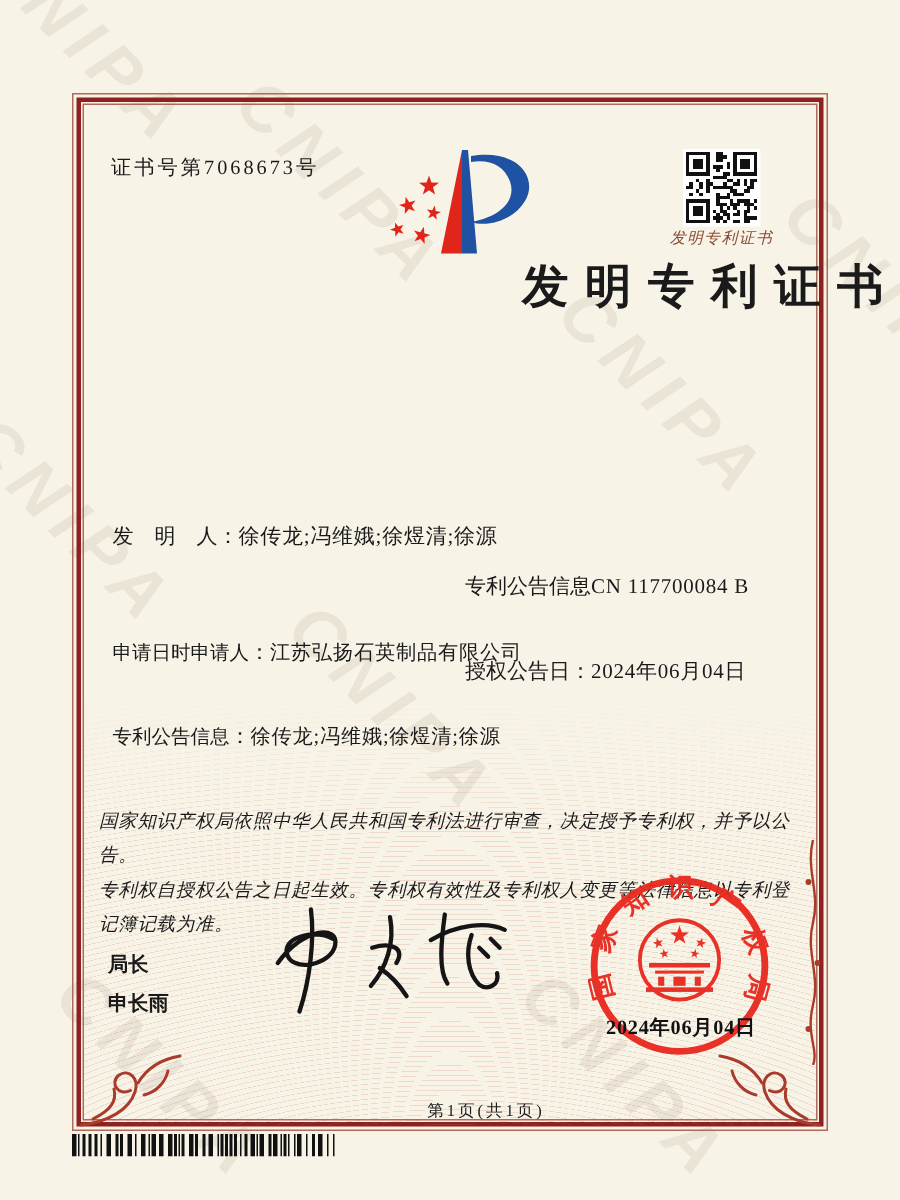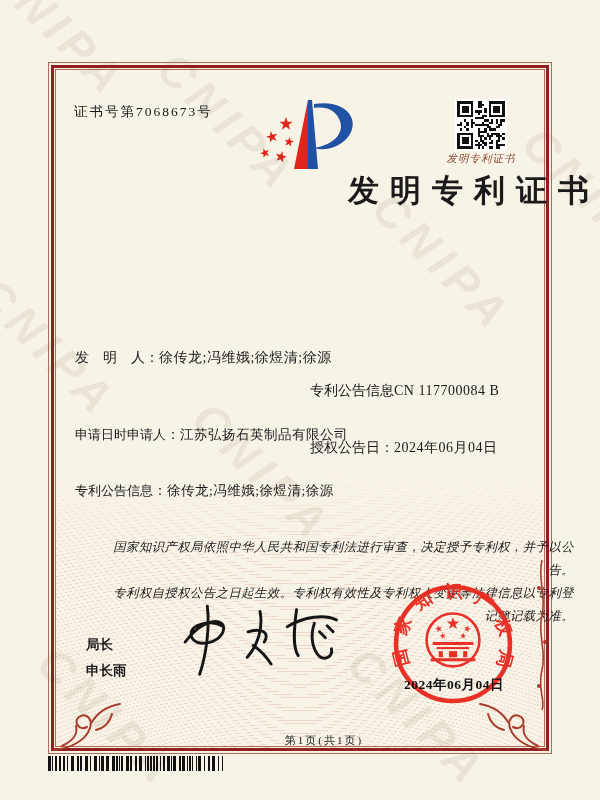--- a/index.html
+++ b/index.html
@@ -41,25 +41,25 @@
   }
   .qr-wrap{position:absolute;left:455px;top:99px;width:52px;}
   .qr-caption{position:absolute;left:440px;top:152px;width:82px;text-align:center;
     font-size:10.5px;font-style:italic;color:#8b4a35;letter-spacing:1px;}
   .row{position:absolute;font-size:14px;white-space:nowrap;}
   .lab{display:inline-block;width:70px;text-align:justify;text-align-last:justify;}
   .lab7{font-size:13px;}
   .colon{display:inline-block;width:14px;}
   .val{letter-spacing:0.5px;}
   .legal{
-    position:absolute;left:66px;top:536px;width:468px;text-align:right;
-    font-size:12.3px;font-style:italic;line-height:23px;letter-spacing:0.5px;margin-left:40px;
-  }
-  .director{position:absolute;left:86px;top:632px;
-    font-family:Liberation Sans, sans-serif;
+    position:absolute;left:66px;top:536px;width:468px;text-align:left;
+    font-size:12.3px;font-style:italic;line-height:23px;letter-spacing:0.5px;
+  }
+  .director{position:absolute;left:72px;top:632px;
+    font-family:Liberation Mono, monospace;
     font-size:13.5px;font-weight:600;line-height:26px;}
   .sig{position:absolute;left:175px;top:596px;z-index:2;}
   .seal{position:absolute;left:392px;top:583px;width:122px;height:122px;z-index:2;opacity:0.95;}
   .seal-date{
     position:absolute;left:398px;top:676px;width:112px;text-align:center;z-index:3;
     font-size:13.5px;font-weight:bold;letter-spacing:0.5px;color:#111;
   }
   .footer{position:absolute;left:0;top:733px;width:584px;text-align:center;
     font-size:11px;letter-spacing:2px;z-index:2;padding-left:32px;}
   .barcode{position:absolute;left:48px;top:756px;width:178px;height:15px;z-index:2;}

